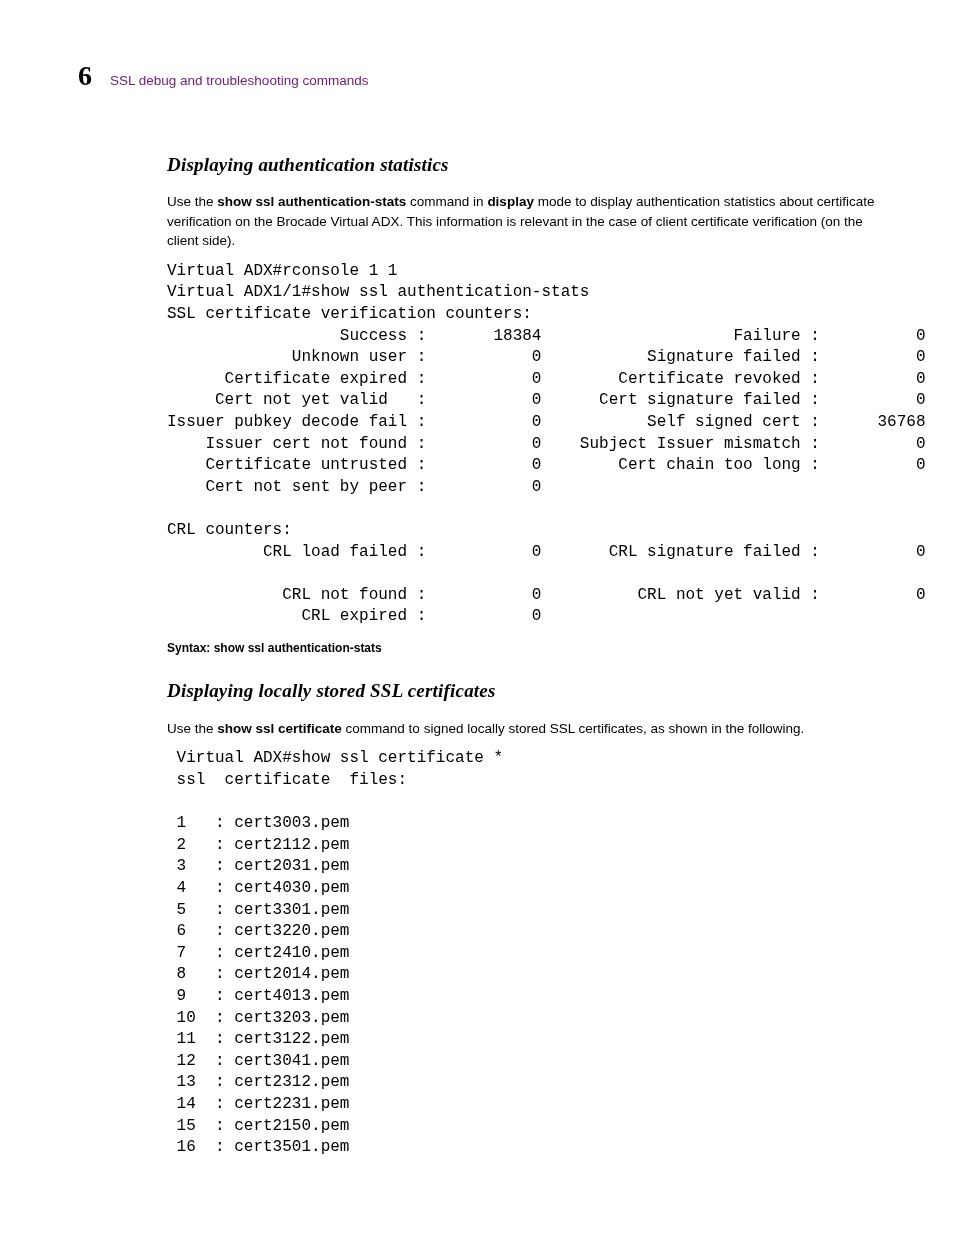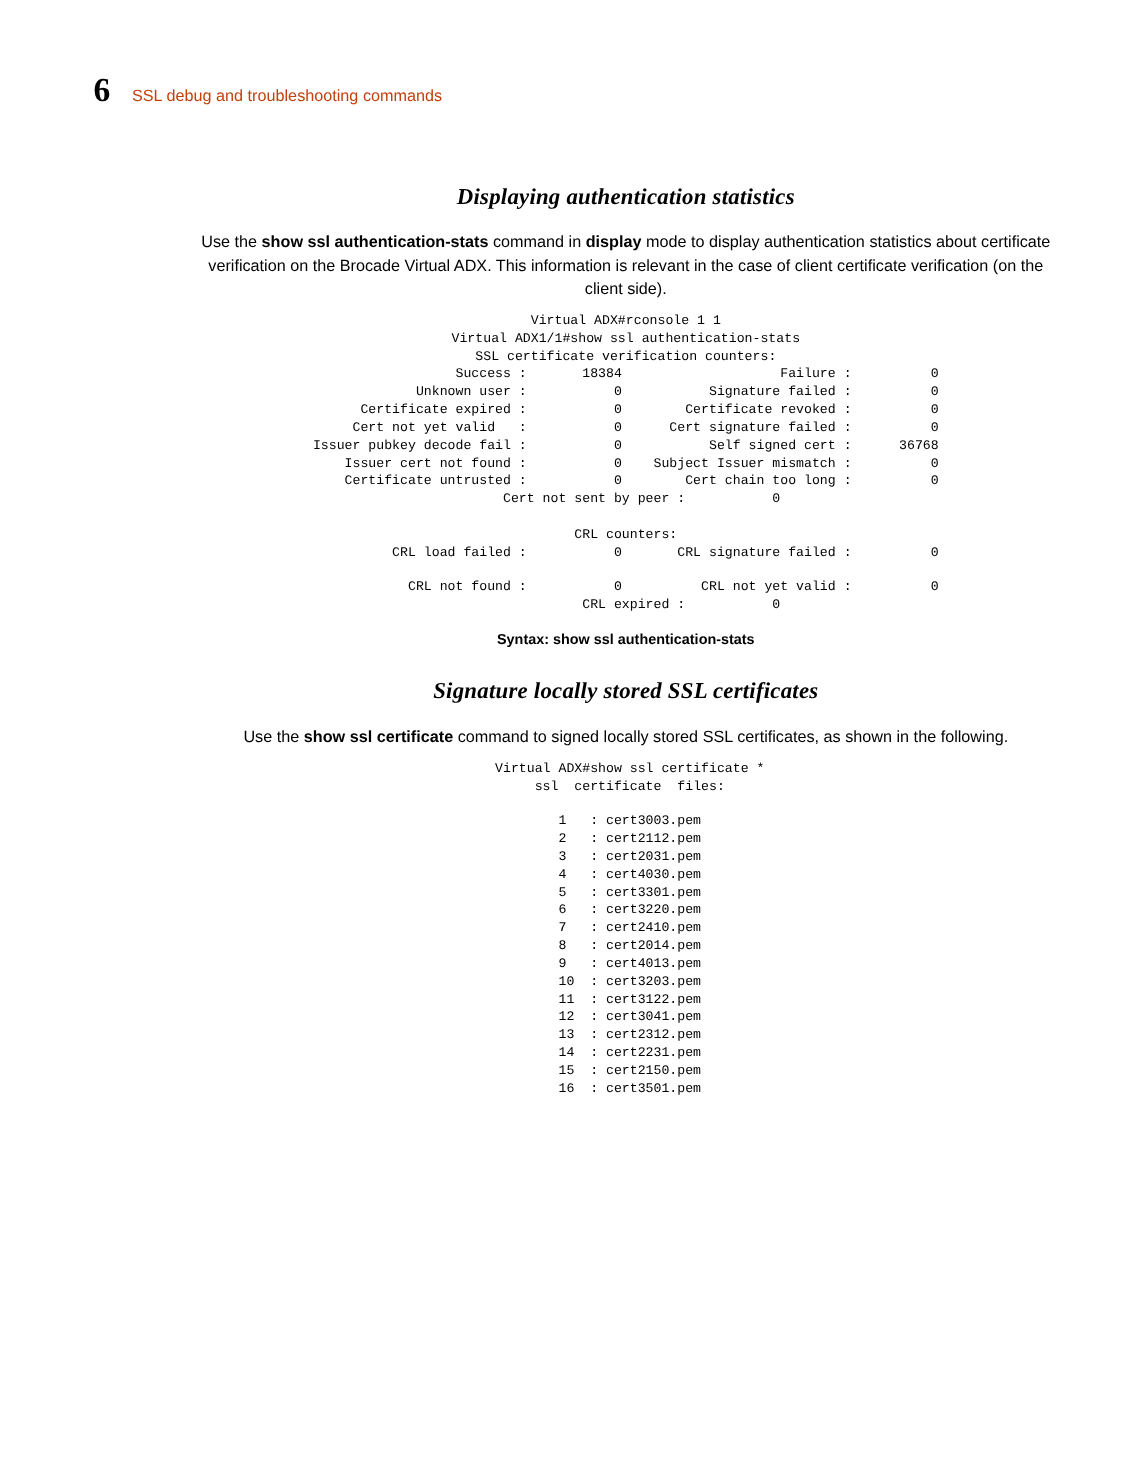--- a/index.html
+++ b/index.html
@@ -19,40 +19,39 @@
     gap: 18px;
     margin-bottom: 54px;
   }
   .chapter-num {
     font-size: 28px;
     font-weight: 700;
     font-family: "Times New Roman", serif;
   }
   .header-title {
     font-size: 13.5px;
-    color: #c2410c;
+    color: #701a75;
   }
   .content {
     margin-left: 89px;
-    text-align: center;
   }
   .section-h {
     font-family: Georgia, "Times New Roman", serif;
     font-style: italic;
     font-weight: 700;
     font-size: 19px;
     margin-bottom: 14px;
     letter-spacing: 0.2px;
   }
   .para {
     margin-bottom: 10px;
   }
   .mono {
     font-family: "Courier New", monospace;
-    font-size: 11px;
+    font-size: 16px;
     white-space: pre;
     line-height: 1.35;
     margin-bottom: 12px;
   }
   .syntax-line {
     margin-bottom: 20px;
     font-size: 12px;
   }
   .bold { font-weight: 700; }
   .italic { font-style: italic; }
@@ -88,21 +87,21 @@
 CRL counters:
           CRL load failed :           0       CRL signature failed :          0
 
             CRL not found :           0          CRL not yet valid :          0
               CRL expired :           0</div>
 
   <div class="syntax-line">
     <span class="bold">Syntax:  </span><span class="bold">show ssl authentication-stats</span>
   </div>
 
-  <div class="section-h">Signature locally stored SSL certificates</div>
+  <div class="section-h">Displaying locally stored SSL certificates</div>
 
   <p class="para">
     <span>Use the </span><span class="bold">show ssl certificate</span><span> command to signed locally stored SSL certificates, as shown in the following.</span>
   </p>
 
   <div class="mono"> Virtual ADX#show ssl certificate *
  ssl  certificate  files:
 
  1   : cert3003.pem
  2   : cert2112.pem

